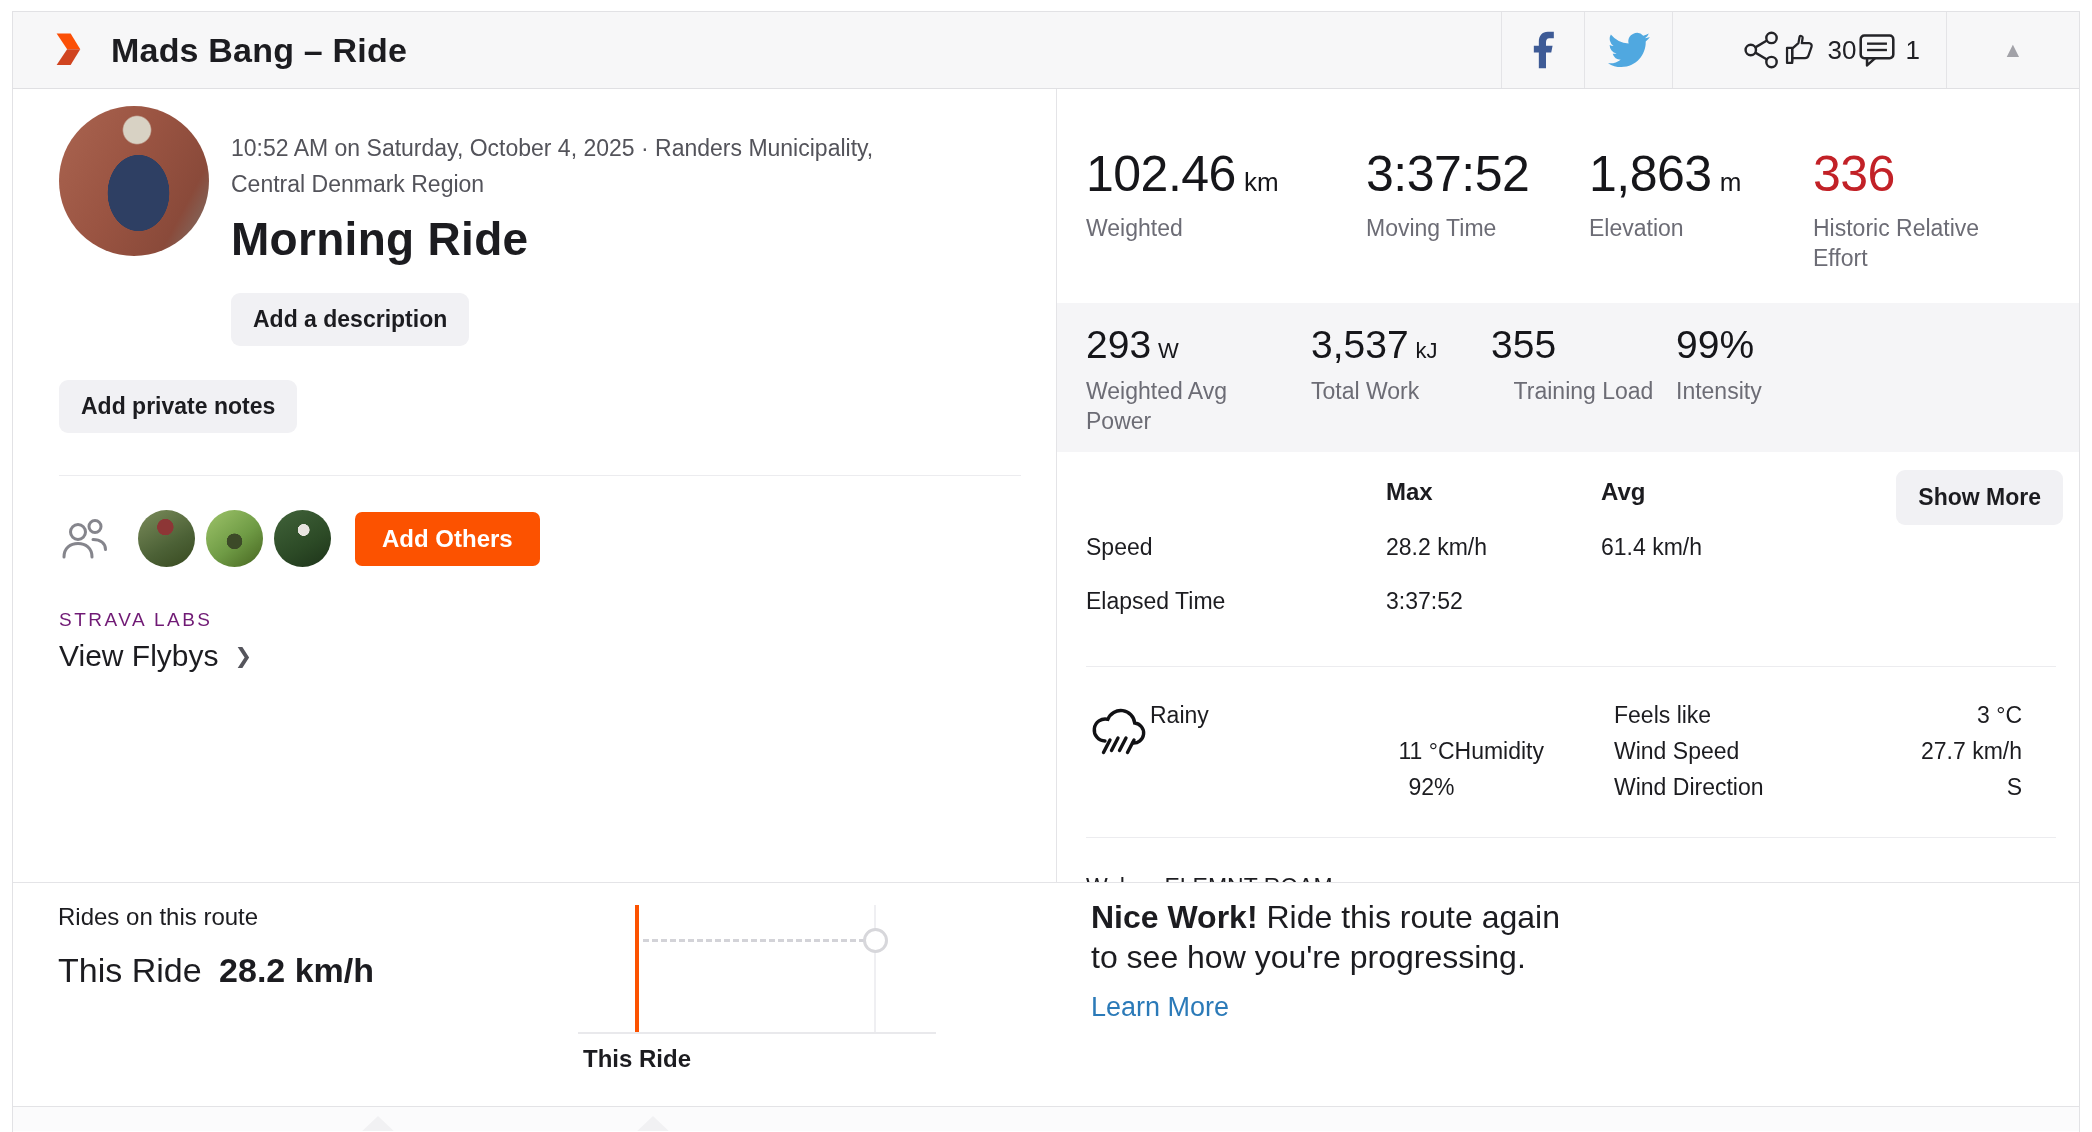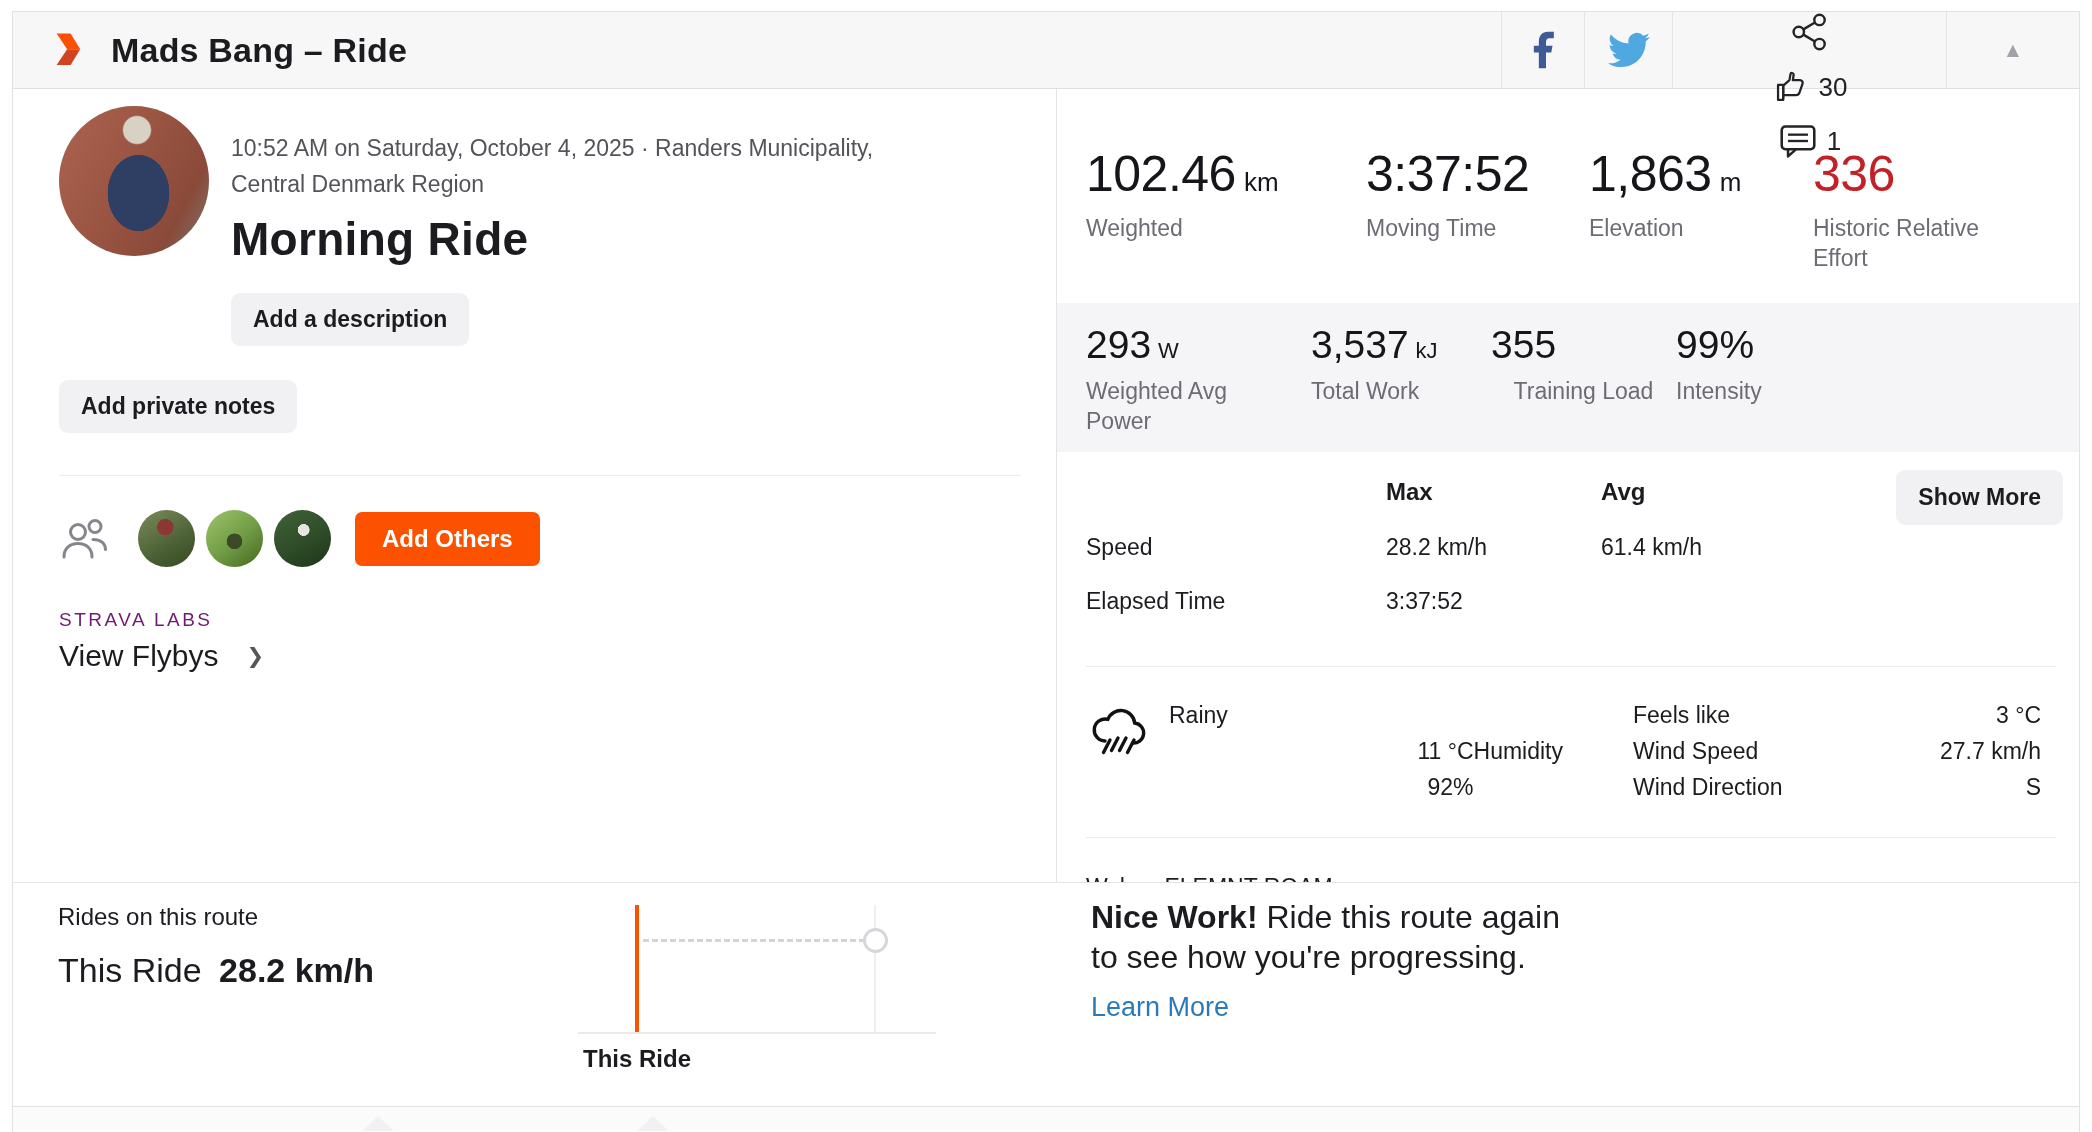--- a/index.html
+++ b/index.html
@@ -10,21 +10,21 @@
 
   
   .topbar { height:77px; background:#f7f7f8; border-bottom:1px solid #e0e0e3;
     display:flex; align-items:center; }
   .logo { margin-left:34px; width:42px; height:44px; flex:0 0 auto; }
   .topbar-title { margin-left:22px; font-size:34px; font-weight:bold; letter-spacing:.2px; }
   .actions { margin-left:auto; display:flex; height:100%; }
   .cell { display:flex; align-items:center; justify-content:center;
     border-left:1px solid #e4e4e7; cursor:pointer; }
   .cell-fb { width:83px; } .cell-tw { width:88px; }
-  .cell-social { width:274px; gap:16px; padding:0 26px; justify-content:flex-start;flex-direction:column; }
+  .cell-social { width:274px; gap:0; padding:0 26px; justify-content:flex-end; }
   .cell-collapse { width:133px; }
   .cnt { font-size:26px; color:#212126; margin-left:9px; }
   .kudos,.comments { display:flex; align-items:center; }
   .tri { font-size:21px; color:#a2a2a8; }
 
   
   .card { display:flex; height:793px; background:#fff; }
   .leftcol { width:1043px; flex:0 0 auto; }
   .rightcol { flex:1; border-left:1px solid #e4e4e7; }
 
@@ -50,21 +50,21 @@
   .ma1 { background:radial-gradient(circle at 48% 30%, #8d3636 0 16%, rgba(0,0,0,0) 17%),
          linear-gradient(150deg,#7b8c5b 0%,#4c6136 60%,#37491f 100%); }
   .ma2 { background:radial-gradient(circle at 50% 55%, #3c4a28 0 18%, rgba(0,0,0,0) 19%),
          linear-gradient(140deg,#9ec46a 0%,#6f9b45 55%,#46641f 100%); }
   .ma3 { background:radial-gradient(circle at 52% 35%, #e8e4e0 0 12%, rgba(0,0,0,0) 13%),
          linear-gradient(150deg,#41633a 0%,#2c4a26 60%,#1d3319 100%); }
   .add-others { margin-left:24px; background:#fc5200; color:#fff; border:none; border-radius:7px;
     padding:13px 27px; font-size:24px; font-weight:bold; cursor:pointer; font-family:inherit; }
   .labs { margin:42px 0 0 46px; font-size:19px; letter-spacing:2.5px; color:#701a75; }
   .flybys { margin:8px 0 18px 46px; font-size:30px; color:#1c1c20; cursor:pointer;
-    display:flex; align-items:center;gap:12px; }
+    display:flex; align-items:center; }
   .flybys .chev { font-size:21px; color:#55555c; margin-left:16px; font-weight:bold; }
 
   
   .pstats { display:flex; padding:56px 0 0 29px; }
   .pstat-top { display:flex; align-items:baseline; }
   .pstat-value { font-size:50px; letter-spacing:-.5px; color:#16161a; }
   .pstat-unit { font-size:26px; margin-left:8px; color:#16161a; }
   .pstat-label { font-size:23px; color:#6c6c75; margin-top:10px; line-height:30px; }
   .w-p1{width:280px;} .w-p2{width:223px;} .w-p3{width:224px;} .w-p4{width:250px;}
   .hre .pstat-value { color:#c22127; }
@@ -81,21 +81,21 @@
   .avgmax { position:relative; padding:26px 0 0 29px; }
   .am-grid { display:grid; grid-template-columns:300px 215px 320px; }
   .am-h { font-size:24px; font-weight:bold; padding-bottom:28px; }
   .am-c { font-size:23px; padding-bottom:27px; }
   .showmore { position:absolute; top:18px; right:16px; }
   .sm-btn { padding:14px 22px; font-size:23px; }
 
   .weather { margin:24px 23px 0 29px; border-top:1px solid #ececef;
     padding-top:30px; display:flex; }
   .wicon { width:64px; height:64px; margin-top:2px; }
-  .wcols { display:flex; margin-left:19px; }
+  .wcols { display:flex; }
   .wgrid { display:grid; grid-template-columns:1fr auto; font-size:23px; line-height:36px; }
   .wg-left { width:394px; }
   .wg-right { width:408px; margin-left:70px; }
   .wval { text-align:right; }
 
   .device { margin:32px 23px 0 29px; border-top:1px solid #ececef;
     padding-top:36px; font-size:23px; }
 
   
   .bottom { position:relative; height:224px; border-top:1px solid #e4e4e7; background:#fff; }

